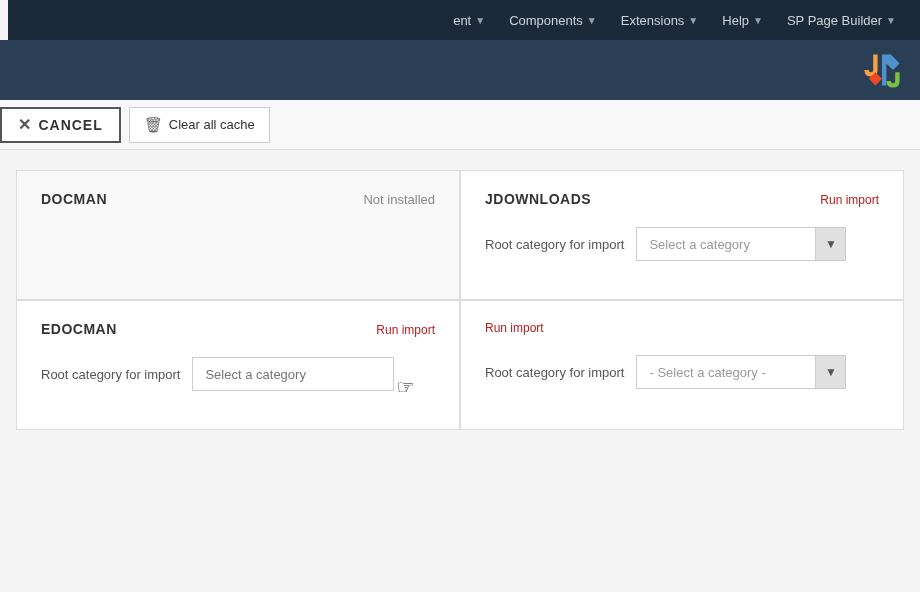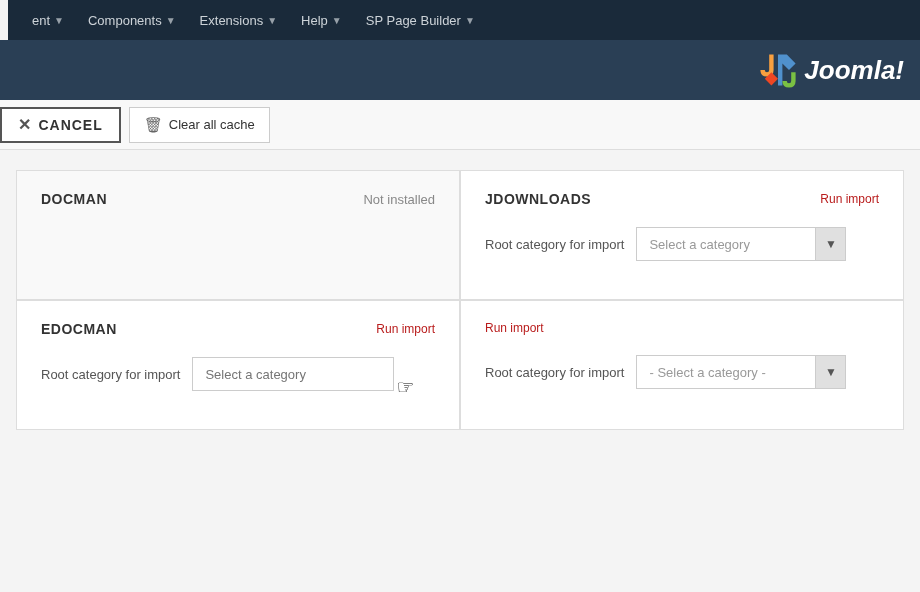--- a/index.html
+++ b/index.html
@@ -5,21 +5,21 @@
     * { box-sizing: border-box; margin: 0; padding: 0; }
     body { font-family: Arial, sans-serif; font-size: 14px; background: #f4f4f4; width: 920px; min-height: 592px; overflow: hidden; }
 
     
     .navbar {
       background: #1a2a3a;
       height: 40px;
       display: flex;
       align-items: center;
       padding: 0 12px;
-      justify-content: flex-start;
+      justify-content: flex-end;
       margin-left: 8px;
     }
     .navbar-left {
       display: flex;
       gap: 0;
     }
     .nav-item {
       color: #cdd3d8;
       font-size: 13px;
       padding: 0 12px;
@@ -136,21 +136,21 @@
     }
     .import-section {
       background: #fff;
       border: 1px solid #ddd;
       padding: 20px 24px;
       min-height: 130px;
     }
     .import-section-header {
       display: flex;
       justify-content: space-between;
-      align-items: center;
+      align-items: flex-end;
       margin-bottom: 20px;
     }
     .section-title {
       font-size: 14px;
       font-weight: bold;
       color: #333;
       text-transform: uppercase;
       letter-spacing: 0.5px;
     }
     .run-import-link {
@@ -245,21 +245,20 @@
 </div>
 
 <div class="brand-bar">
   <div class="brand-logo">
     <svg width="44" height="44" viewBox="0 0 40 40" xmlns="http://www.w3.org/2000/svg">
       <path d="M8 6 L16 6 L16 20 Q16 26 10 26 Q4 26 4 20 L8 20 Q8 22 10 22 Q12 22 12 20 L12 6 Z" fill="#f9a03f"></path>
       <path d="M20 6 L28 6 L36 14 L30 20 L24 14 L24 34 L20 34 Z" fill="#5091cd"></path>
       <path d="M8 28 L14 22 L20 28 L14 34 Z" fill="#ef4723"></path>
       <path d="M28 22 L36 22 L36 30 Q36 36 30 36 Q24 36 24 30 L28 30 Q28 32 30 32 Q32 32 32 30 L32 22 Z" fill="#7ac043"></path>
     </svg>
-    <span style="color:#fff;font-size:26px;font-style:italic;font-weight:bold;">Joomla!</span>
   </div>
 </div>
 
 <div class="toolbar">
   <button class="btn-cancel">
     <span class="x-icon">✕</span>
     <span>CANCEL</span>
   </button>
   <button class="btn-clear-cache">
     <span class="trash-icon">🗑</span>

